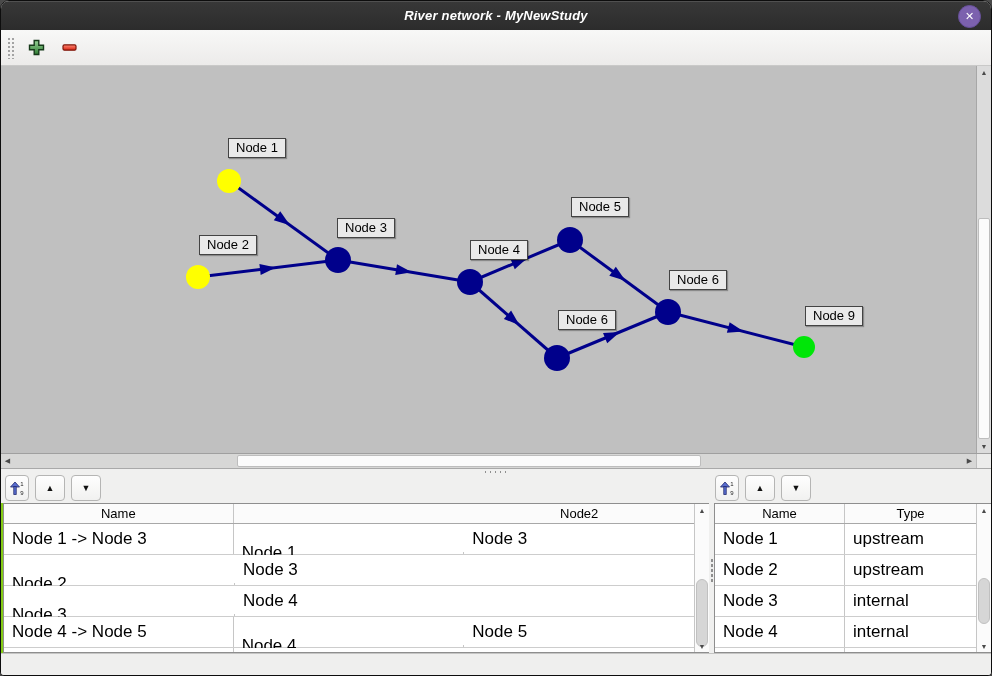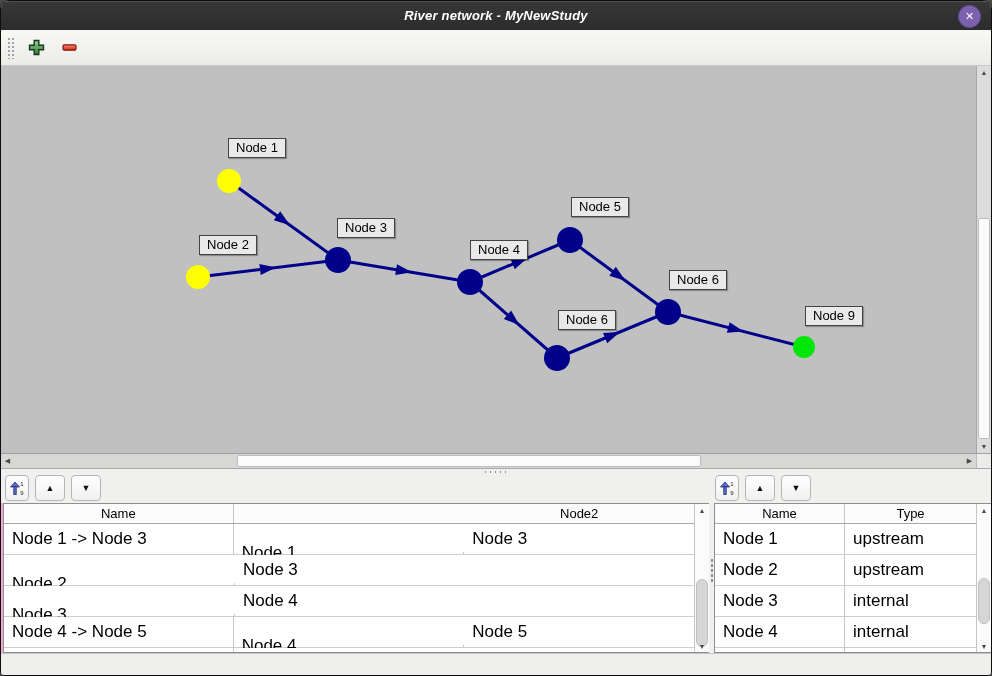--- a/index.html
+++ b/index.html
@@ -40,21 +40,21 @@
                     background-image:radial-gradient(#8f8f8f 1px,transparent 1.1px);background-size:5px 4px;}
   
   .minibar{height:30px;background:#f0f0ef;position:relative;flex:0 0 auto;}
   .mini-group{position:absolute;top:2px;display:flex;align-items:center;}
   .mini-group.left{left:4px;} .mini-group.right{left:714px;}
   .mini-btn{height:24px;border:1px solid #b5b5b4;border-radius:4px;background:linear-gradient(#fefefe,#f1f1f0);
             display:flex;align-items:center;justify-content:center;margin-right:6px;cursor:pointer;box-sizing:content-box;}
   .mini-btn.sort{width:22px;}
   .mini-btn.move{width:28px;font-size:9px;color:#111;}
   
-  .tables-band{height:150px;display:flex;flex:0 0 auto;background:#f9a8d4;}
+  .tables-band{height:150px;display:flex;flex:0 0 auto;background:#84cc16;}
   .table{background:#fff;border:1px solid #8e8e8e;border-right:none;box-sizing:border-box;display:flex;overflow:hidden;}
   .table.left{margin-left:2px;width:706px;height:150px;}
   .table.right{width:277px;height:150px;}
   .cols{flex:1;display:flex;flex-direction:column;overflow:hidden;}
   .thead{display:flex;height:19px;background:#fbfbfb;border-bottom:1px solid #a8a8a8;flex:0 0 auto;}
   .th{font-size:13px;color:#000;display:flex;align-items:center;justify-content:center;
       border-right:1px solid #c6c6c6;box-sizing:border-box;cursor:pointer;}
   .tr{display:flex;height:30px;border-bottom:1px solid #cdcdcd;flex:0 0 auto;background:#fff;}
   .td{font-size:17px;color:#000;display:flex;align-items:center;padding-left:8px;
       border-right:1px solid #c6c6c6;box-sizing:border-box;cursor:default;}

